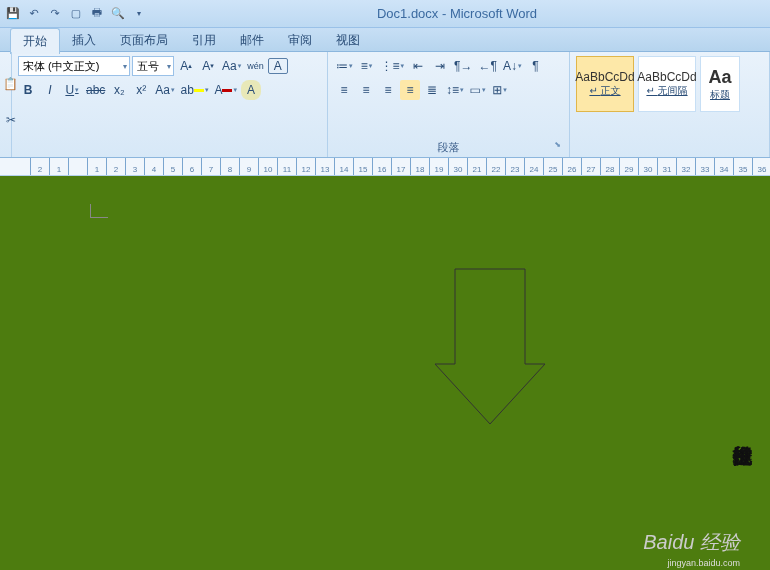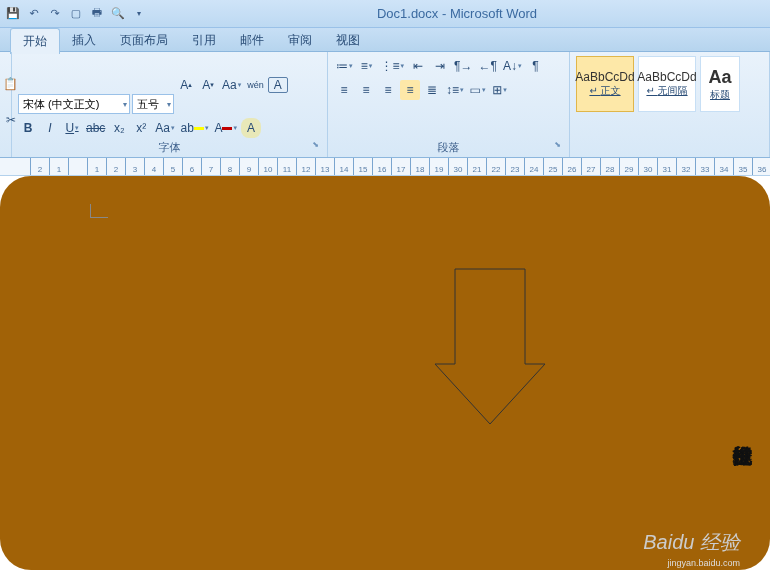--- a/index.html
+++ b/index.html
@@ -13,40 +13,40 @@
 .tabs { height: 24px; background: linear-gradient(#c7dff5, #b6d4ee); display: flex; align-items: flex-start; padding-left: 10px; border-bottom: 1px solid #8cb6dd; }
 .tab { padding: 4px 12px 4px; font-size: 12px; color: #2a4d77; cursor: pointer; border-radius: 3px 3px 0 0; }
 .tab.active { background: #e6f0fa; border: 1px solid #9cc3e6; border-bottom: none; }
 
 .ribbon { height: 106px; background: linear-gradient(#e9f2fb, #d7e8f7); display: flex; border-bottom: 1px solid #8cb6dd; }
 .group { border-right: 1px solid #b3d1ec; padding: 4px 6px 0; display: flex; flex-direction: column; }
 .group-body { flex: 1; display: flex; flex-direction: column; gap: 4px; }
 .group-label { font-size: 11px; text-align: center; color: #3b5e8a; padding: 2px 0; position: relative; }
 .group-label::after { content: "⬊"; position: absolute; right: 2px; font-size: 8px; color: #6d94bd; }
 .row { display: flex; gap: 2px; align-items: center; }
-.combo { height: 20px; background: #fff; border: 1px solid #9ac1e8; font-size: 11px; padding: 0 14px 0 4px; display: flex; align-items: center; position: relative; margin-top: 38px; }
+.combo { height: 20px; background: #fff; border: 1px solid #9ac1e8; font-size: 11px; padding: 0 14px 0 4px; display: flex; align-items: center; position: relative; }
 .combo::after { content: "▾"; position: absolute; right: 2px; font-size: 8px; color: #5a7fa8; }
 .btn { min-width: 20px; height: 20px; display: flex; align-items: center; justify-content: center; font-size: 12px; color: #2a4d77; cursor: pointer; padding: 0 2px; border-radius: 2px; }
 .btn.drop::after { content: "▾"; font-size: 7px; margin-left: 1px; color: #5a7fa8; }
 .btn.bold { font-weight: bold; }
 .btn.italic { font-style: italic; }
 .btn.underline { text-decoration: underline; }
 .btn.strike { text-decoration: line-through; }
 .color-swatch { display: inline-block; width: 10px; height: 3px; }
 
 .style-box { width: 58px; height: 56px; border: 1px solid #c7dff5; background: #fff; display: flex; flex-direction: column; align-items: center; justify-content: center; font-size: 10px; cursor: pointer; }
 .style-box.active { background: #fde8a8; border: 1px solid #e0b64a; }
 .style-sample { font-size: 12px; color: #333; margin-bottom: 0; }
 .style-name { font-size: 10px; color: #2a4d77; text-decoration: underline; }
 
 .ruler { height: 18px; background: #f0f6fc; border-bottom: 1px solid #b3d1ec; position: relative; font-size: 8px; color: #5a7fa8; overflow: hidden; }
 .ruler-inner { position: absolute; left: 30px; top: 0; height: 100%; display: flex; }
 .tick { width: 19px; height: 100%; border-left: 1px solid #7aa5cf; display: flex; align-items: flex-end; justify-content: center; padding-bottom: 1px; }
 
-.doc-area { height: 394px; background: #a16207; position: relative; border-radius: 31px; }
+.doc-area { height: 394px; background: #4d7c0f; position: relative; }
 .corner { position: absolute; left: 90px; top: 28px; width: 18px; height: 14px; border-left: 1px solid #888; border-bottom: 1px solid #888; }
 .arrow-shape { position: absolute; left: 430px; top: 88px; }
 
 .annotation { position: absolute; right: 14px; top: 254px; font-size: 20px; font-weight: 500; writing-mode: vertical-rl; color: #111; line-height: 1.3; }
 .watermark { position: absolute; right: 30px; bottom: 14px; font-size: 20px; color: #ccc; font-style: italic; font-family: Arial; }
 .watermark-sub { position: absolute; right: 30px; bottom: 2px; font-size: 9px; color: #ddd; }
 </style>
 </head>
 <body>
 
@@ -108,21 +108,20 @@
             <span>ab</span>
             <span class="color-swatch" style="background:#ffff00"></span>
           </div>
         <div class="btn drop">
             <span>A</span>
             <span class="color-swatch" style="background:#c00000"></span>
           </div>
         <div class="btn" style="background:#e8e8b8;border-radius:8px">A</div>
       </div>
     </div>
-    <div class="group-label">字体</div>
   </div>
 
   <div class="group" style="width:242px">
     <div class="group-body">
       <div class="row">
         <div class="btn drop">≔</div>
         <div class="btn drop">≡</div>
         <div class="btn drop">⋮≡</div>
         <div class="btn">⇤</div>
         <div class="btn">⇥</div>

